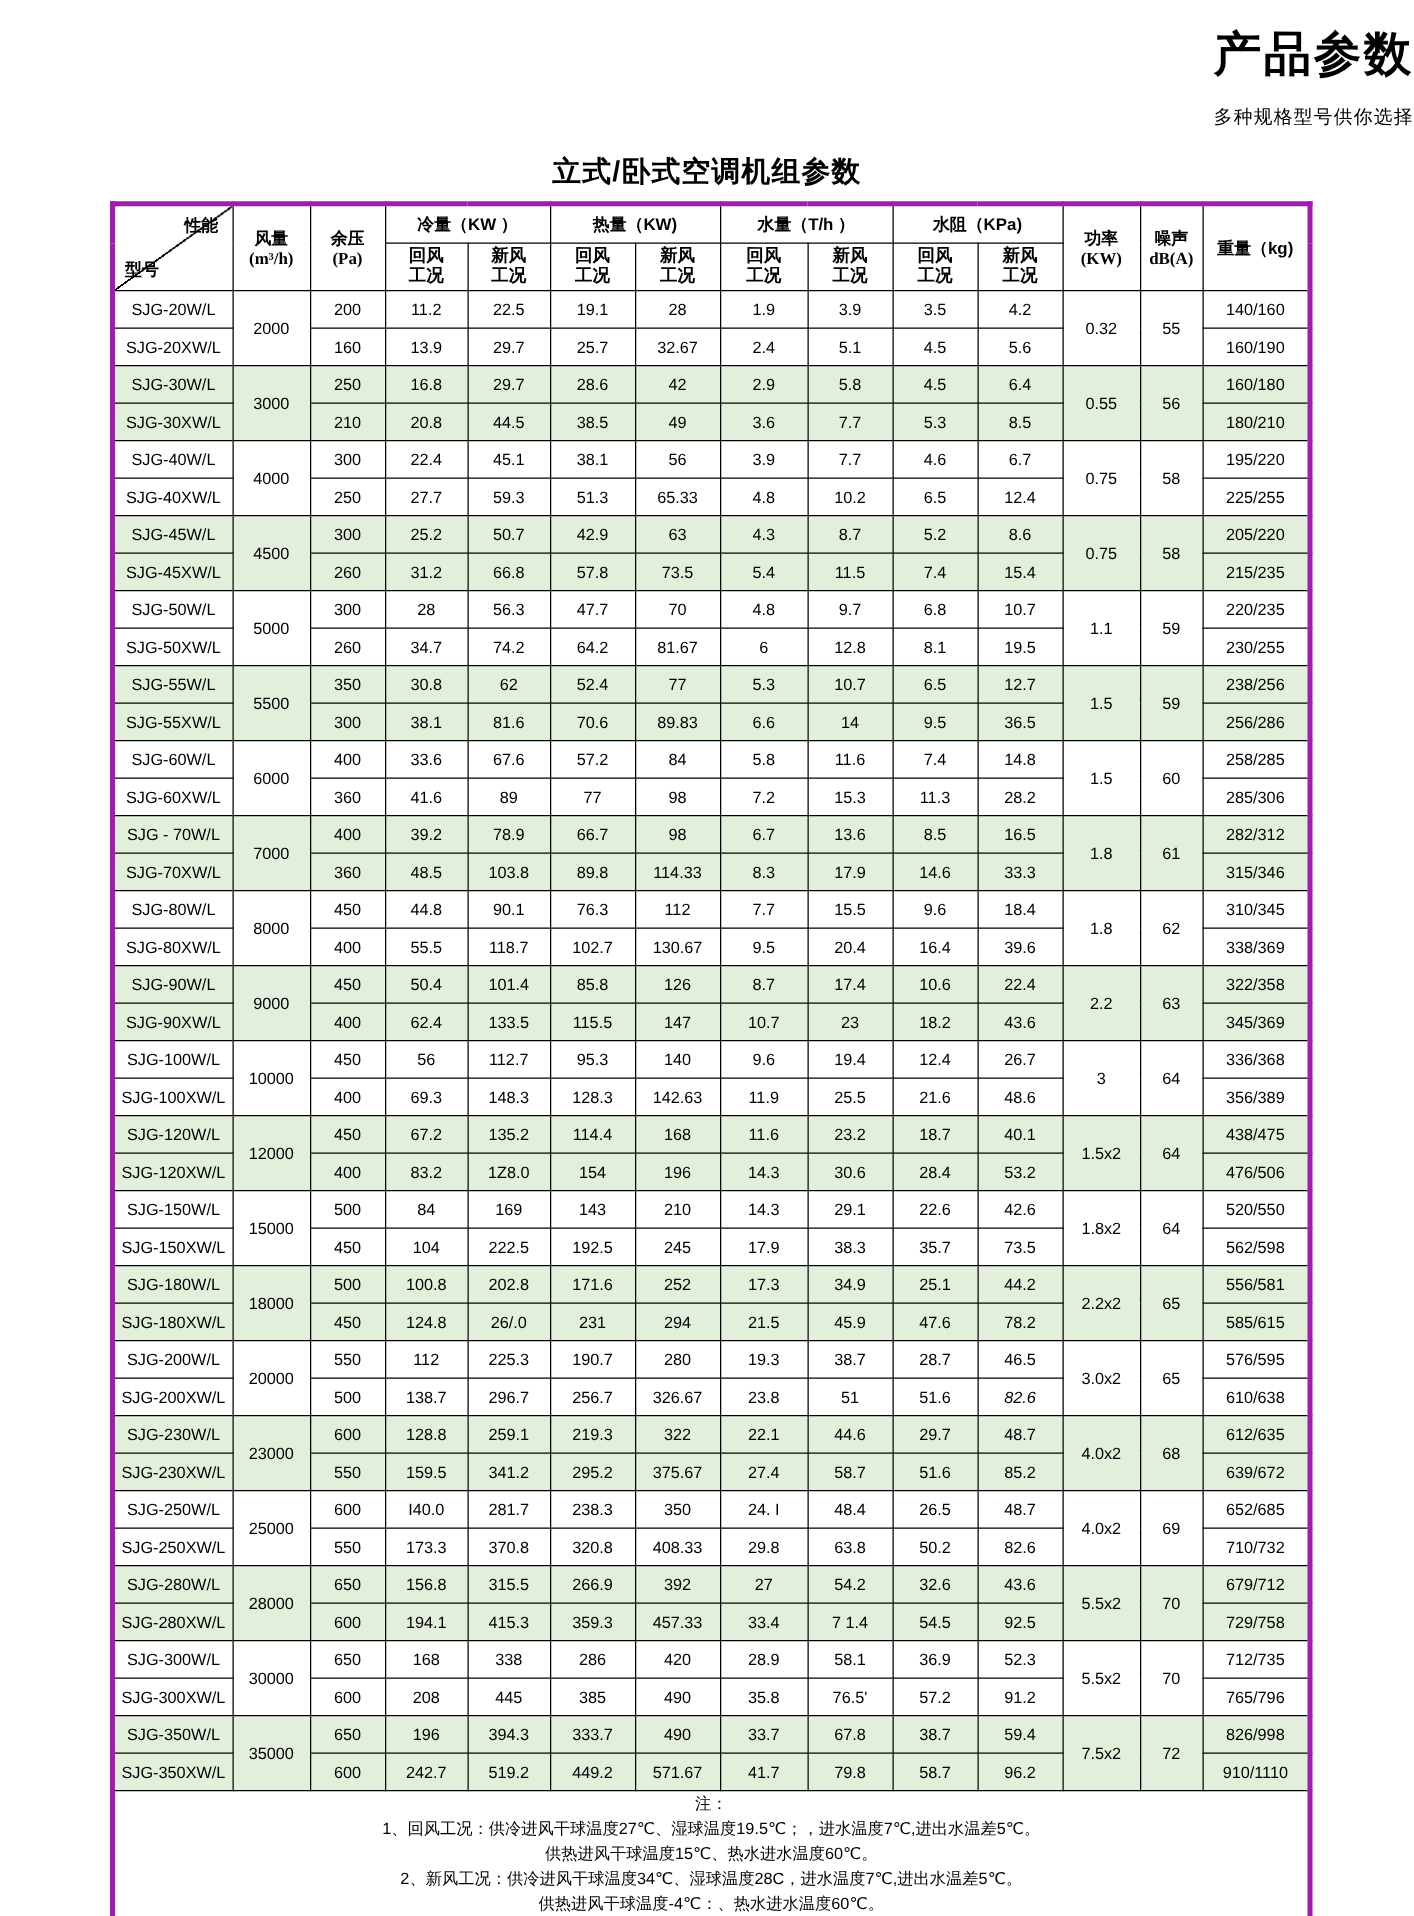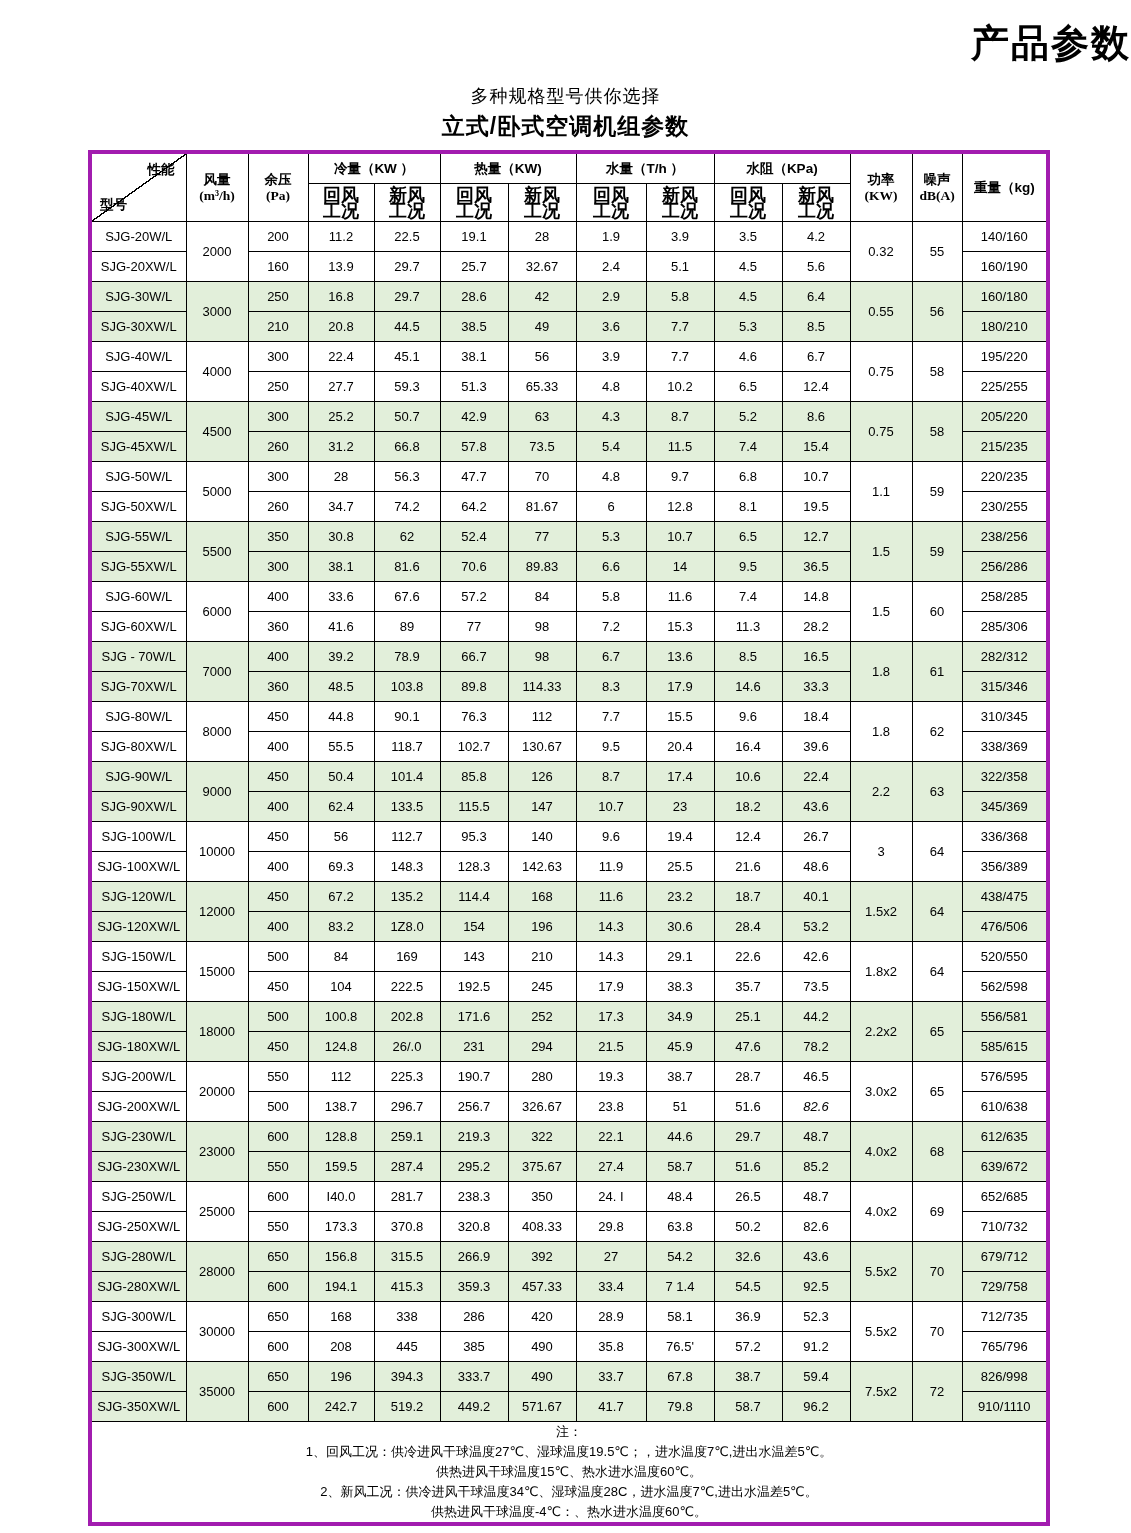--- a/index.html
+++ b/index.html
@@ -6,39 +6,39 @@
   body{
     width:1131px;height:1533px;position:relative;
     font-family:"Liberation Sans","DejaVu Sans",sans-serif;
     color:#000;
   }
   .page-title{
     text-align:right;font-size:38px;font-weight:700;
     margin:18px 0 0 0;letter-spacing:2px;
   }
   .page-subtitle{
-    text-align:center;font-size:18px;font-weight:500;
+    text-align:right;font-size:15px;font-weight:500;
     margin-top:15px;letter-spacing:1px;
   }
   .table-title{
     text-align:center;font-size:23px;font-weight:700;
-    margin-top:3px;letter-spacing:1px;
+    margin-top:19px;letter-spacing:1px;
   }
   table.spec{
     border-collapse:collapse;table-layout:fixed;
     width:958px;margin:8px 0 0 88px;
     border:4px solid #a21caf;
   }
   table.spec th, table.spec td{
     border:1px solid #000;text-align:center;vertical-align:middle;
     padding:0 2px;overflow:hidden;
   }
   thead th{font-weight:700;font-size:13.5px;}
   tr.group-head th{height:29px;}
-  tr.sub-head th{height:37px;font-size:18px;}
+  tr.sub-head th{height:37px;font-size:14px;}
   .pre{white-space:pre-line;line-height:16px;font-family:Liberation Serif, serif;}
   tbody.data td{height:29px;font-size:13px;}
   tr.shaded td{background:#e2efda;}
   td.italic{font-style:italic;}
   th.corner{
     position:relative;padding:0;
     background-image:linear-gradient(to bottom right,
       transparent calc(50% - 0.7px), #000 calc(50% - 0.7px),
       #000 calc(50% + 0.7px), transparent calc(50% + 0.7px));
   }
@@ -561,21 +561,21 @@
         <td>29.7</td>
         <td>48.7</td>
         <td rowspan="2">4.0x2</td>
         <td rowspan="2">68</td>
         <td>612/635</td>
       </tr>
       <tr class="shaded">
         <td>SJG-230XW/L</td>
         <td>550</td>
         <td>159.5</td>
-        <td>287.4</td>
+        <td>341.2</td>
         <td>295.2</td>
         <td>375.67</td>
         <td>27.4</td>
         <td>58.7</td>
         <td>51.6</td>
         <td>85.2</td>
         <td>639/672</td>
       </tr>
       <tr>
         <td>SJG-250W/L</td>

